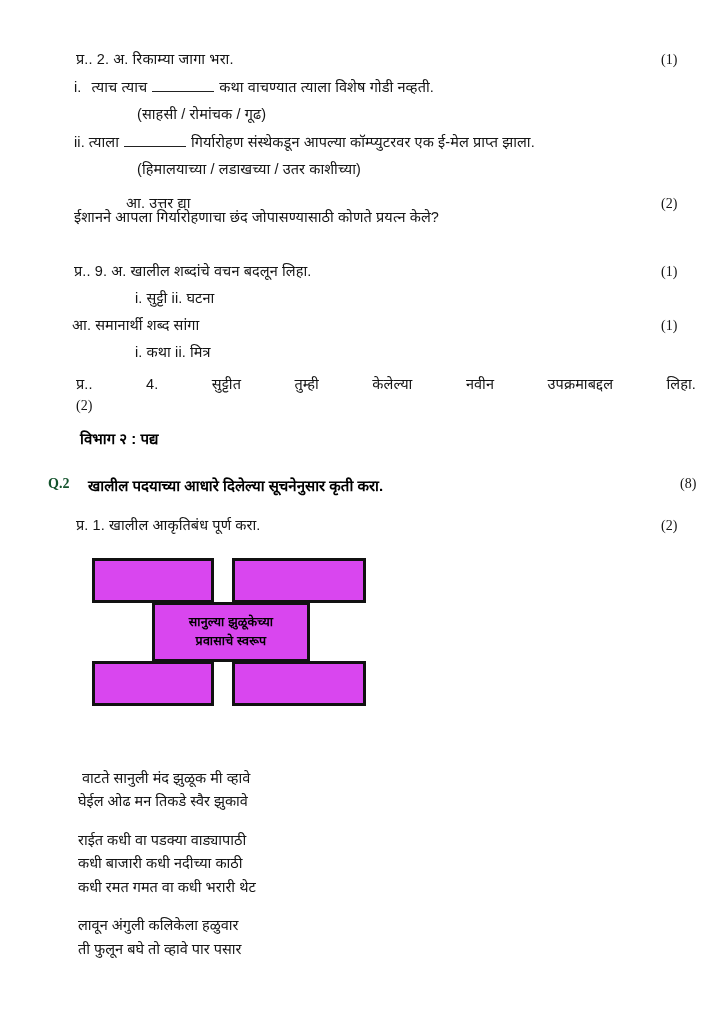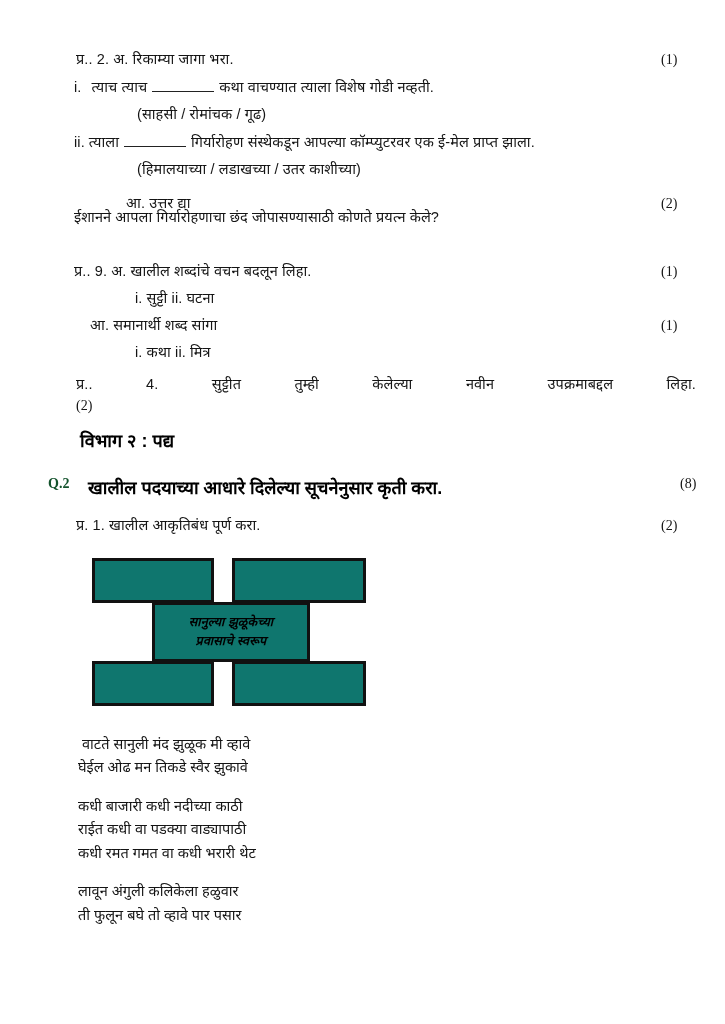--- a/index.html
+++ b/index.html
@@ -32,21 +32,21 @@
   .dev {
     font-family: "Liberation Sans", "DejaVu Sans", sans-serif;
     font-size: 14.5px;
     line-height: 1.0;
     letter-spacing: 0.1px;
     color: #141414;
   }
   .dev-b {
     font-family: "Liberation Sans", "DejaVu Sans", sans-serif;
     font-weight: bold;
-    font-size: 18px;
+    font-size: 15px;
     color: #000;
   }
   .lat {
     font-family: "Liberation Serif", "DejaVu Serif", serif;
     font-size: 14px;
     color: #14532d;
   }
   .marks {
     position: absolute;
     font-family: "Liberation Serif", "DejaVu Serif", serif;
@@ -74,23 +74,22 @@
   .diagram {
     position: absolute;
     left: 92px;
     top: 558px;
     width: 274px;
     height: 148px;
   }
   .dbox {
     position: absolute;
     border: 3px solid #111;
-    background: #0f766e;
+    background: #d946ef;
     box-sizing: border-box;
-    font-style: italic;
   }
   .dbox-center {
     display: flex;
     flex-direction: column;
     align-items: center;
     justify-content: center;
     text-align: center;
   }
   .center-line {
     font-family: "Liberation Sans", "DejaVu Sans", sans-serif;
@@ -99,21 +98,21 @@
     line-height: 1.55;
     color: #000;
     letter-spacing: 0.2px;
     white-space: nowrap;
   }
 
   
   .poem {
     position: absolute;
     left: 78px;
-    top: 733px;
+    top: 767px;
   }
   .poem-stanza { margin-bottom: 15px; }
   .poem-line {
     font-family: "Liberation Sans", "DejaVu Sans", sans-serif;
     font-size: 14.5px;
     line-height: 1.62;
     color: #141414;
     white-space: nowrap;
   }
 </style>
@@ -158,21 +157,21 @@
 
   <div class="row dev" style="left:74px; top:264px;">
     <span>प्र.. 9. अ. खालील शब्दांचे वचन बदलून लिहा.</span>
   </div>
   <div class="marks" style="left:661px; top:264px;">(1)</div>
 
   <div class="row dev" style="left:135px; top:291px;">
     <span>i. सुट्टी     ii. घटना</span>
   </div>
 
-  <div class="row dev" style="left:90px; top:318px;">
+  <div class="row dev" style="left:72px; top:318px;">
     <span>आ. समानार्थी शब्द सांगा</span>
   </div>
   <div class="marks" style="left:661px; top:318px;">(1)</div>
 
   <div class="row dev" style="left:135px; top:345px;">
     <span>i. कथा    ii. मित्र</span>
   </div>
 
   <div class="justify-line dev" style="top:377px;">
     <span>प्र..</span>
@@ -218,22 +217,22 @@
 
     <div class="dbox" style="left:140px; top:103px; width:134px; height:45px;"></div>
   </div>
 
   <div class="poem">
     <div class="poem-stanza">
       <div class="poem-line" style="padding-left:4px">वाटते सानुली मंद झुळूक मी व्हावे</div>
       <div class="poem-line">घेईल ओढ मन तिकडे स्वैर झुकावे</div>
     </div>
     <div class="poem-stanza">
+      <div class="poem-line">राईत कधी वा पडक्या वाड्यापाठी</div>
       <div class="poem-line">कधी बाजारी कधी नदीच्या काठी</div>
-      <div class="poem-line">राईत कधी वा पडक्या वाड्यापाठी</div>
       <div class="poem-line">कधी रमत गमत वा कधी भरारी थेट</div>
     </div>
     <div class="poem-stanza">
       <div class="poem-line">लावून अंगुली कलिकेला हळुवार</div>
       <div class="poem-line">ती फुलून बघे तो व्हावे पार पसार</div>
     </div>
   </div>
 
 </div>
 

